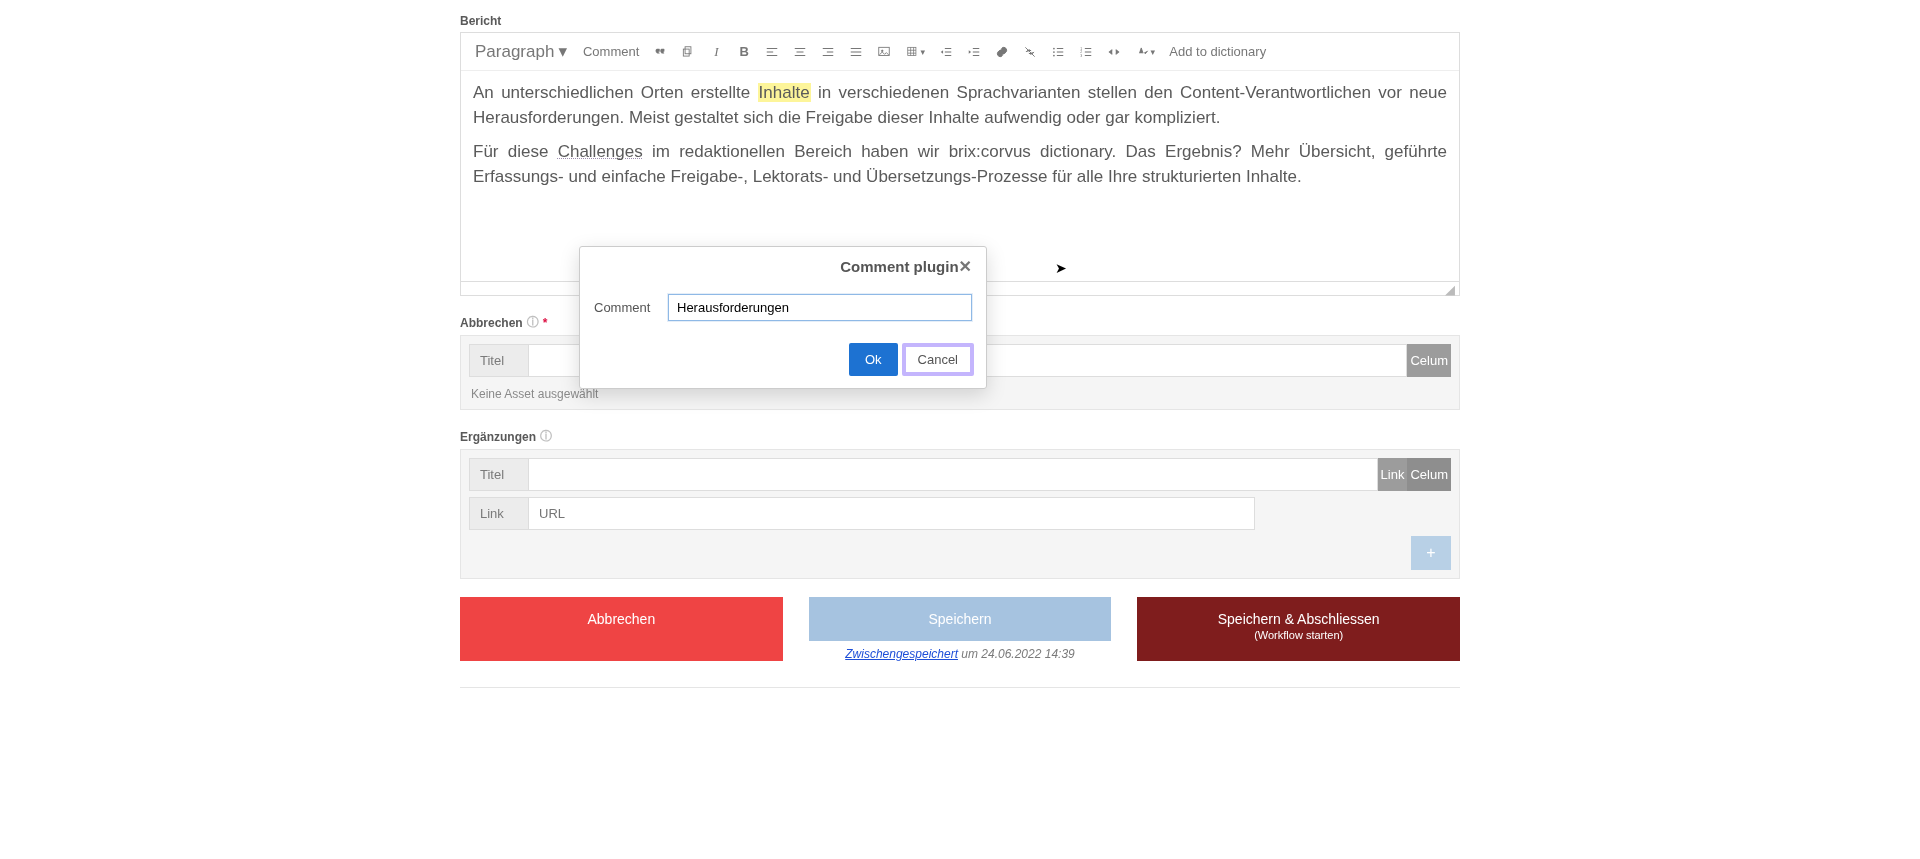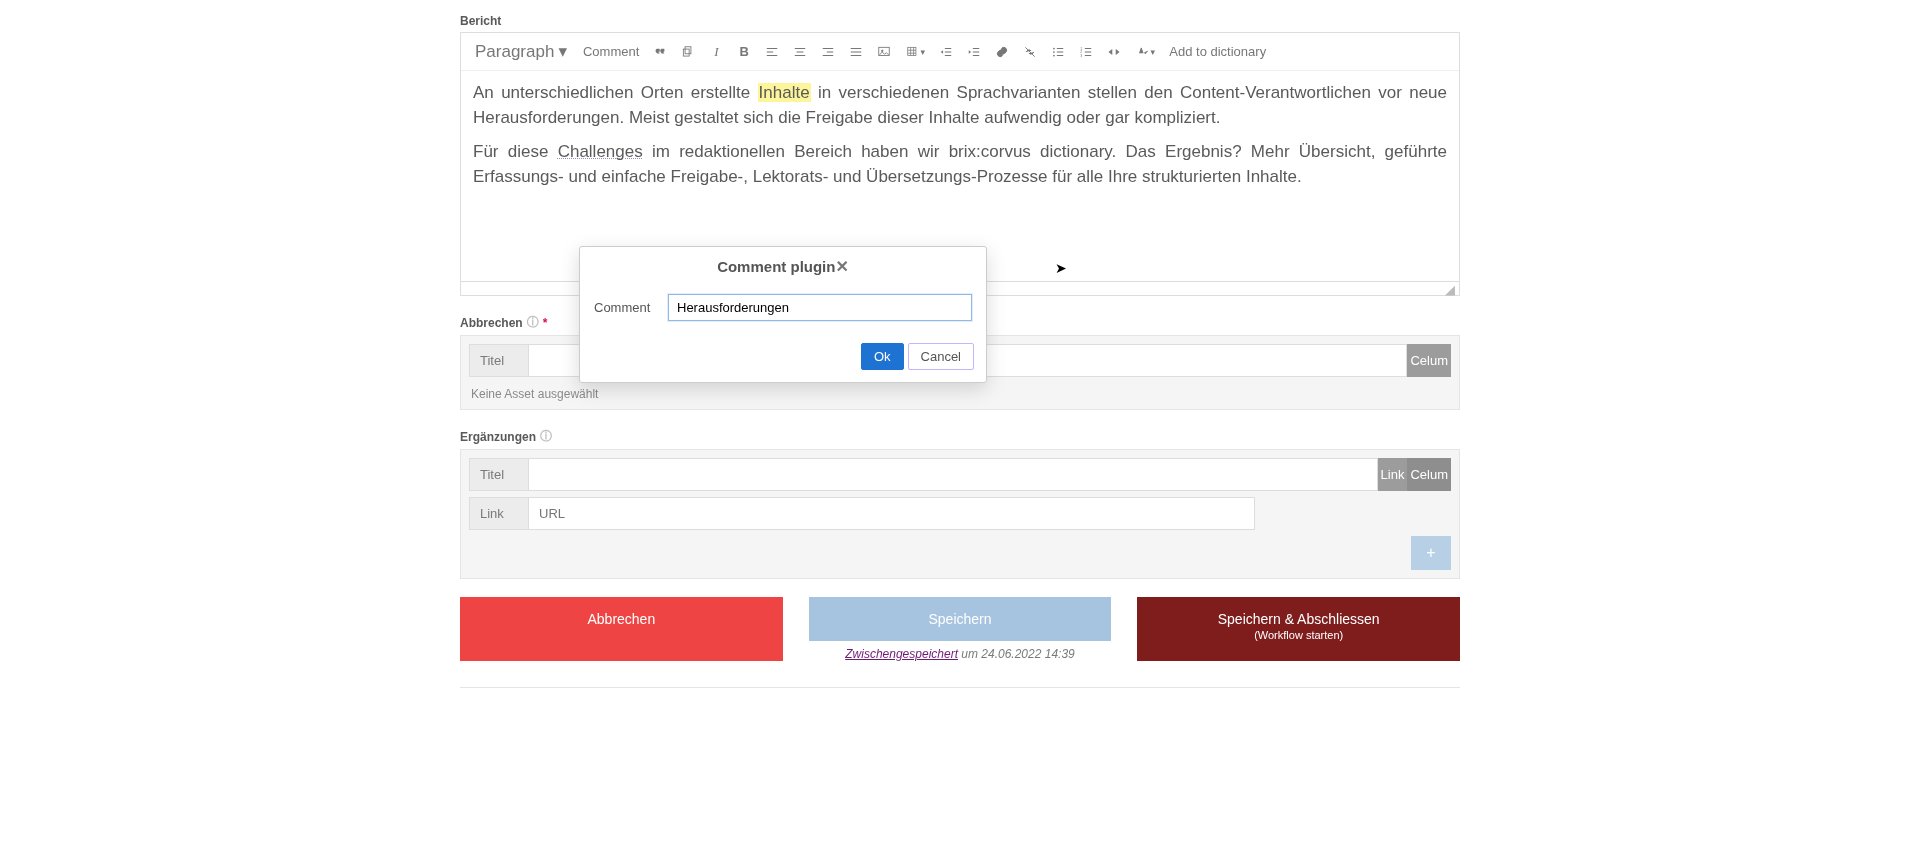--- a/index.html
+++ b/index.html
@@ -170,42 +170,42 @@
   .act-save { background: #a6c3e0; }
   .act-close { background: #7f1d1d; }
   .act-close .sub { font-size: 11px; display: block; margin-top: 2px; }
   .save-meta {
     text-align: center;
     font-size: 12px;
     font-style: italic;
     color: #7a7a7a;
     margin-top: 6px;
   }
-  .save-meta a { color: #701a75; text-decoration: underline; }
+  .save-meta a { color: #1d4ed8; text-decoration: underline; }
   .hr { border-top: 1px solid #e5e5e5; margin-top: 26px; }
 
   
   .modal {
     position: fixed;
     left: 579px;
     top: 246px;
     width: 408px;
     background: #fff;
     border: 1px solid #ccc;
     border-radius: 3px;
     box-shadow: 0 6px 20px rgba(0,0,0,0.15);
     z-index: 100;
   }
   .modal-header {
     padding: 10px 14px;
     font-size: 15px;
     font-weight: 600;
     color: #555;
     display: flex;
-    justify-content: center;
+    justify-content: flex-end;
     align-items: center;
   }
   .modal-close { cursor: pointer; color: #777; font-size: 16px; }
   .modal-body {
     padding: 8px 14px 14px;
     display: flex;
     align-items: center;
     gap: 12px;
     font-size: 13px;
     color: #555;
@@ -223,21 +223,21 @@
     padding: 8px 12px 12px;
     display: flex;
     justify-content: flex-end;
     gap: 4px;
   }
   .mbtn {
     padding: 5px 12px;
     font-size: 13px;
     border-radius: 2px;
     cursor: pointer;
-    border: 1px solid #c4b5fd;
+    border: 4px solid #c4b5fd;
     background: #fff;
     color: #555;
   }
   .mbtn.primary {
     background: #1d72d2;
     border-color: #1d72d2;
     color: #fff;
   }
   .cursor-arrow {
     position: fixed;

